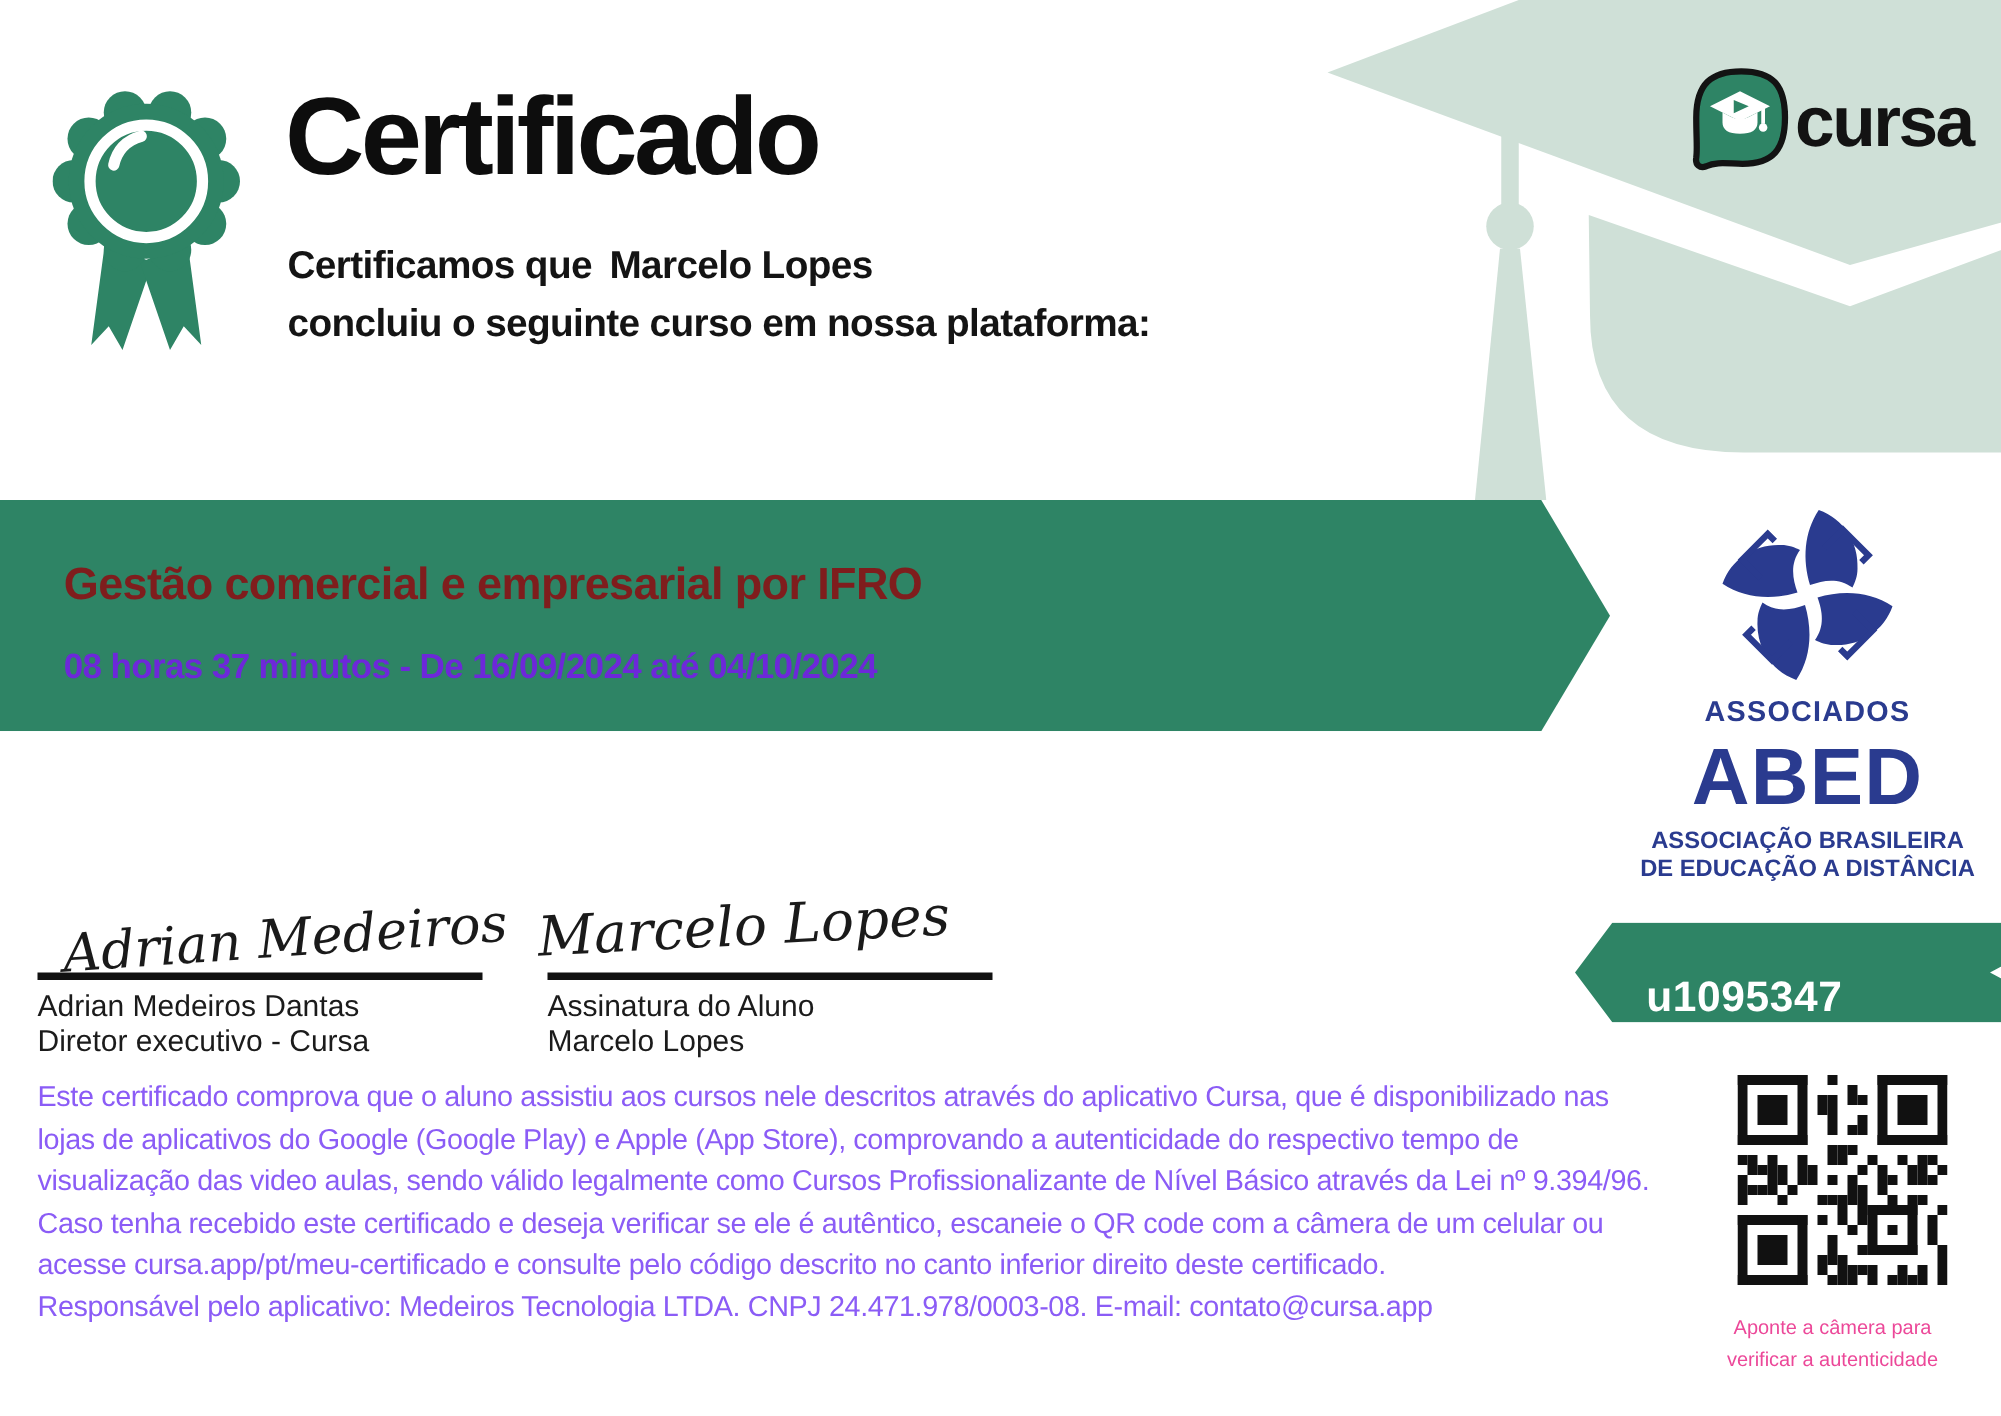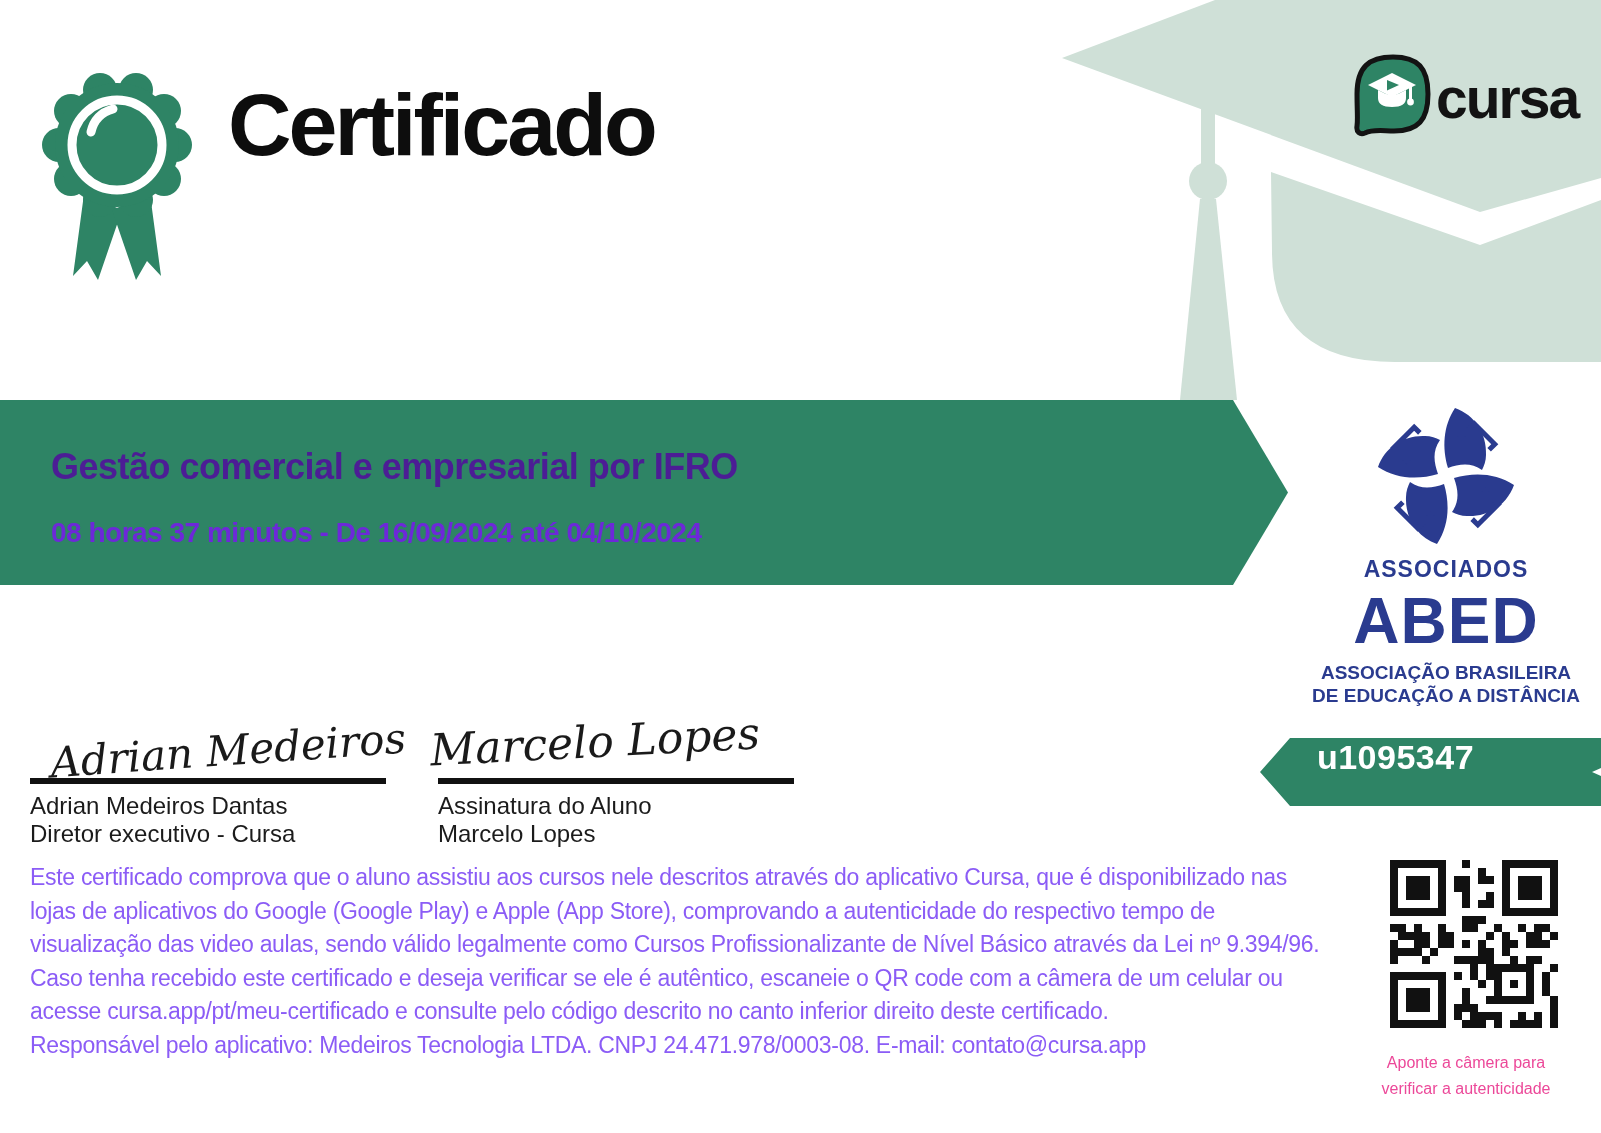--- a/index.html
+++ b/index.html
@@ -5,46 +5,46 @@
   html,body{margin:0;padding:0;background:#ffffff;}
   .page{position:relative;width:1601px;height:1133px;background:#ffffff;overflow:hidden;
         font-family:"Liberation Sans",sans-serif;color:#161616;}
   .abs{position:absolute;}
   svg{display:block;}
 
   
   #cap-bg{left:0;top:0;width:1601px;height:600px;pointer-events:none;}
 
   
-  .cert-title{left:228px;top:58px;font-size:88px;font-weight:bold;letter-spacing:-3px;color:#0d0d0d;margin-top:16px;}
+  .cert-title{left:228px;top:58px;font-size:88px;font-weight:bold;letter-spacing:-3px;color:#0d0d0d;}
   .intro{left:230px;top:188px;font-size:31px;font-weight:bold;color:#141414;line-height:47px;letter-spacing:-0.5px;}
   .intro .student{margin-left:14px;}
 
   
   .cursa-logo{left:1352px;top:53px;display:flex;align-items:center;}
   .cursa-word{font-size:57px;font-weight:bold;color:#131313;letter-spacing:-2px;margin-left:4px;margin-top:6px;}
 
   
   .banner{left:0;top:400px;width:1288px;height:185px;background:#2E8465;
           clip-path:polygon(0 0,calc(100% - 55px) 0,100% 50%,calc(100% - 55px) 100%,0 100%);}
-  .banner-title{left:51px;top:446px;font-size:36px;font-weight:bold;color:#4c1d95;letter-spacing:-0.5px;}
+  .banner-title{left:51px;top:446px;font-size:36px;font-weight:bold;color:#7f1d1d;letter-spacing:-0.5px;}
   .banner-sub{left:51px;top:517px;font-size:28px;font-weight:bold;color:#6d28d9;letter-spacing:-0.5px;}
 
   
   .abed-associados{left:1286px;top:556px;width:320px;text-align:center;font-size:23px;font-weight:bold;
                    color:#2A3B8F;letter-spacing:1px;}
   .abed-acronym{left:1286px;top:584px;width:320px;text-align:center;font-size:64px;font-weight:bold;
                 color:#2A3B8F;letter-spacing:1px;}
   .abed-line{left:1286px;top:662px;width:320px;text-align:center;font-size:19px;font-weight:bold;color:#2A3B8F;}
   .abed-line2{top:685px;}
 
   
-  .code-badge{left:1260px;top:738px;width:341px;height:68px;background:#2E8465;
+  .code-badge{left:1260px;top:738px;width:341px;height:80px;background:#2E8465;
       clip-path:polygon(30px 0,100% 0,100% 44%,calc(100% - 9px) 50%,100% 56%,100% 100%,30px 100%,0 50%);
-      display:flex;align-items:flex-start;justify-content:center;padding-right:70px;box-sizing:border-box;}
+      display:flex;align-items:flex-end;justify-content:center;padding-right:70px;box-sizing:border-box;}
   .code-badge span{color:#ffffff;font-size:34px;font-weight:bold;letter-spacing:0.5px;}
 
   
   .sig-script{font-family:"DejaVu Serif",serif;font-style:italic;color:#1a1a1a;white-space:nowrap;}
   .sig-script.director{left:50px;top:726px;font-size:42px;transform:rotate(-4deg);}
   .sig-script.student-sig{left:430px;top:716px;font-size:44px;transform:rotate(-3deg);}
   .sig-line{height:6px;background:#111111;top:778px;}
   .sig-line.left{left:30px;width:356px;}
   .sig-line.right{left:438px;width:356px;}
   .sig-label{font-size:24px;color:#1b1b1b;}
@@ -89,20 +89,24 @@
           <circle cx="94" cy="38" r="17"></circle>
         <circle cx="122" cy="59" r="17"></circle>
       </g>
       <circle cx="75" cy="93" r="62"></circle>
     </g>
     <circle cx="75" cy="93" r="45" fill="none" stroke="#ffffff" stroke-width="9"></circle>
     <path d="M 49,80 Q 53,62 71,57" fill="none" stroke="#ffffff" stroke-width="9" stroke-linecap="round"></path>
   </svg>
 
   <div class="abs cert-title">Certificado</div>
+  <div class="abs intro">
+    <div><span>Certificamos que</span><span class="student">Marcelo Lopes</span></div>
+    <div>concluiu o seguinte curso em nossa plataforma:</div>
+  </div>
 
   <div class="abs cursa-logo">
     <svg width="80" height="84" viewBox="0 0 80 84">
       <path d="M41,4 C66,4 76,15 76,41 C76,67 66,78 42,78 C31,78 21,76 13,80 C8,82 4,79 5,73 C6,66 5,58 5,41 C5,14 17,4 41,4 Z" fill="#2E8465" stroke="#131313" stroke-width="5"></path>
       <polygon points="40,20 64,32 40,44 16,32" fill="#ffffff"></polygon>
       <polygon points="35,27 47,32 35,37.5" fill="#2E8465"></polygon>
       <path d="M26,37 L26,45 Q26,54 40,54 Q54,54 54,45 L54,37 L47,40.5 Q40,44 33,40.5 Z" fill="#ffffff"></path>
       <rect x="57" y="33" width="3" height="13" fill="#ffffff"></rect>
       <circle cx="58.5" cy="49" r="3.4" fill="#ffffff"></circle>
     </svg>

